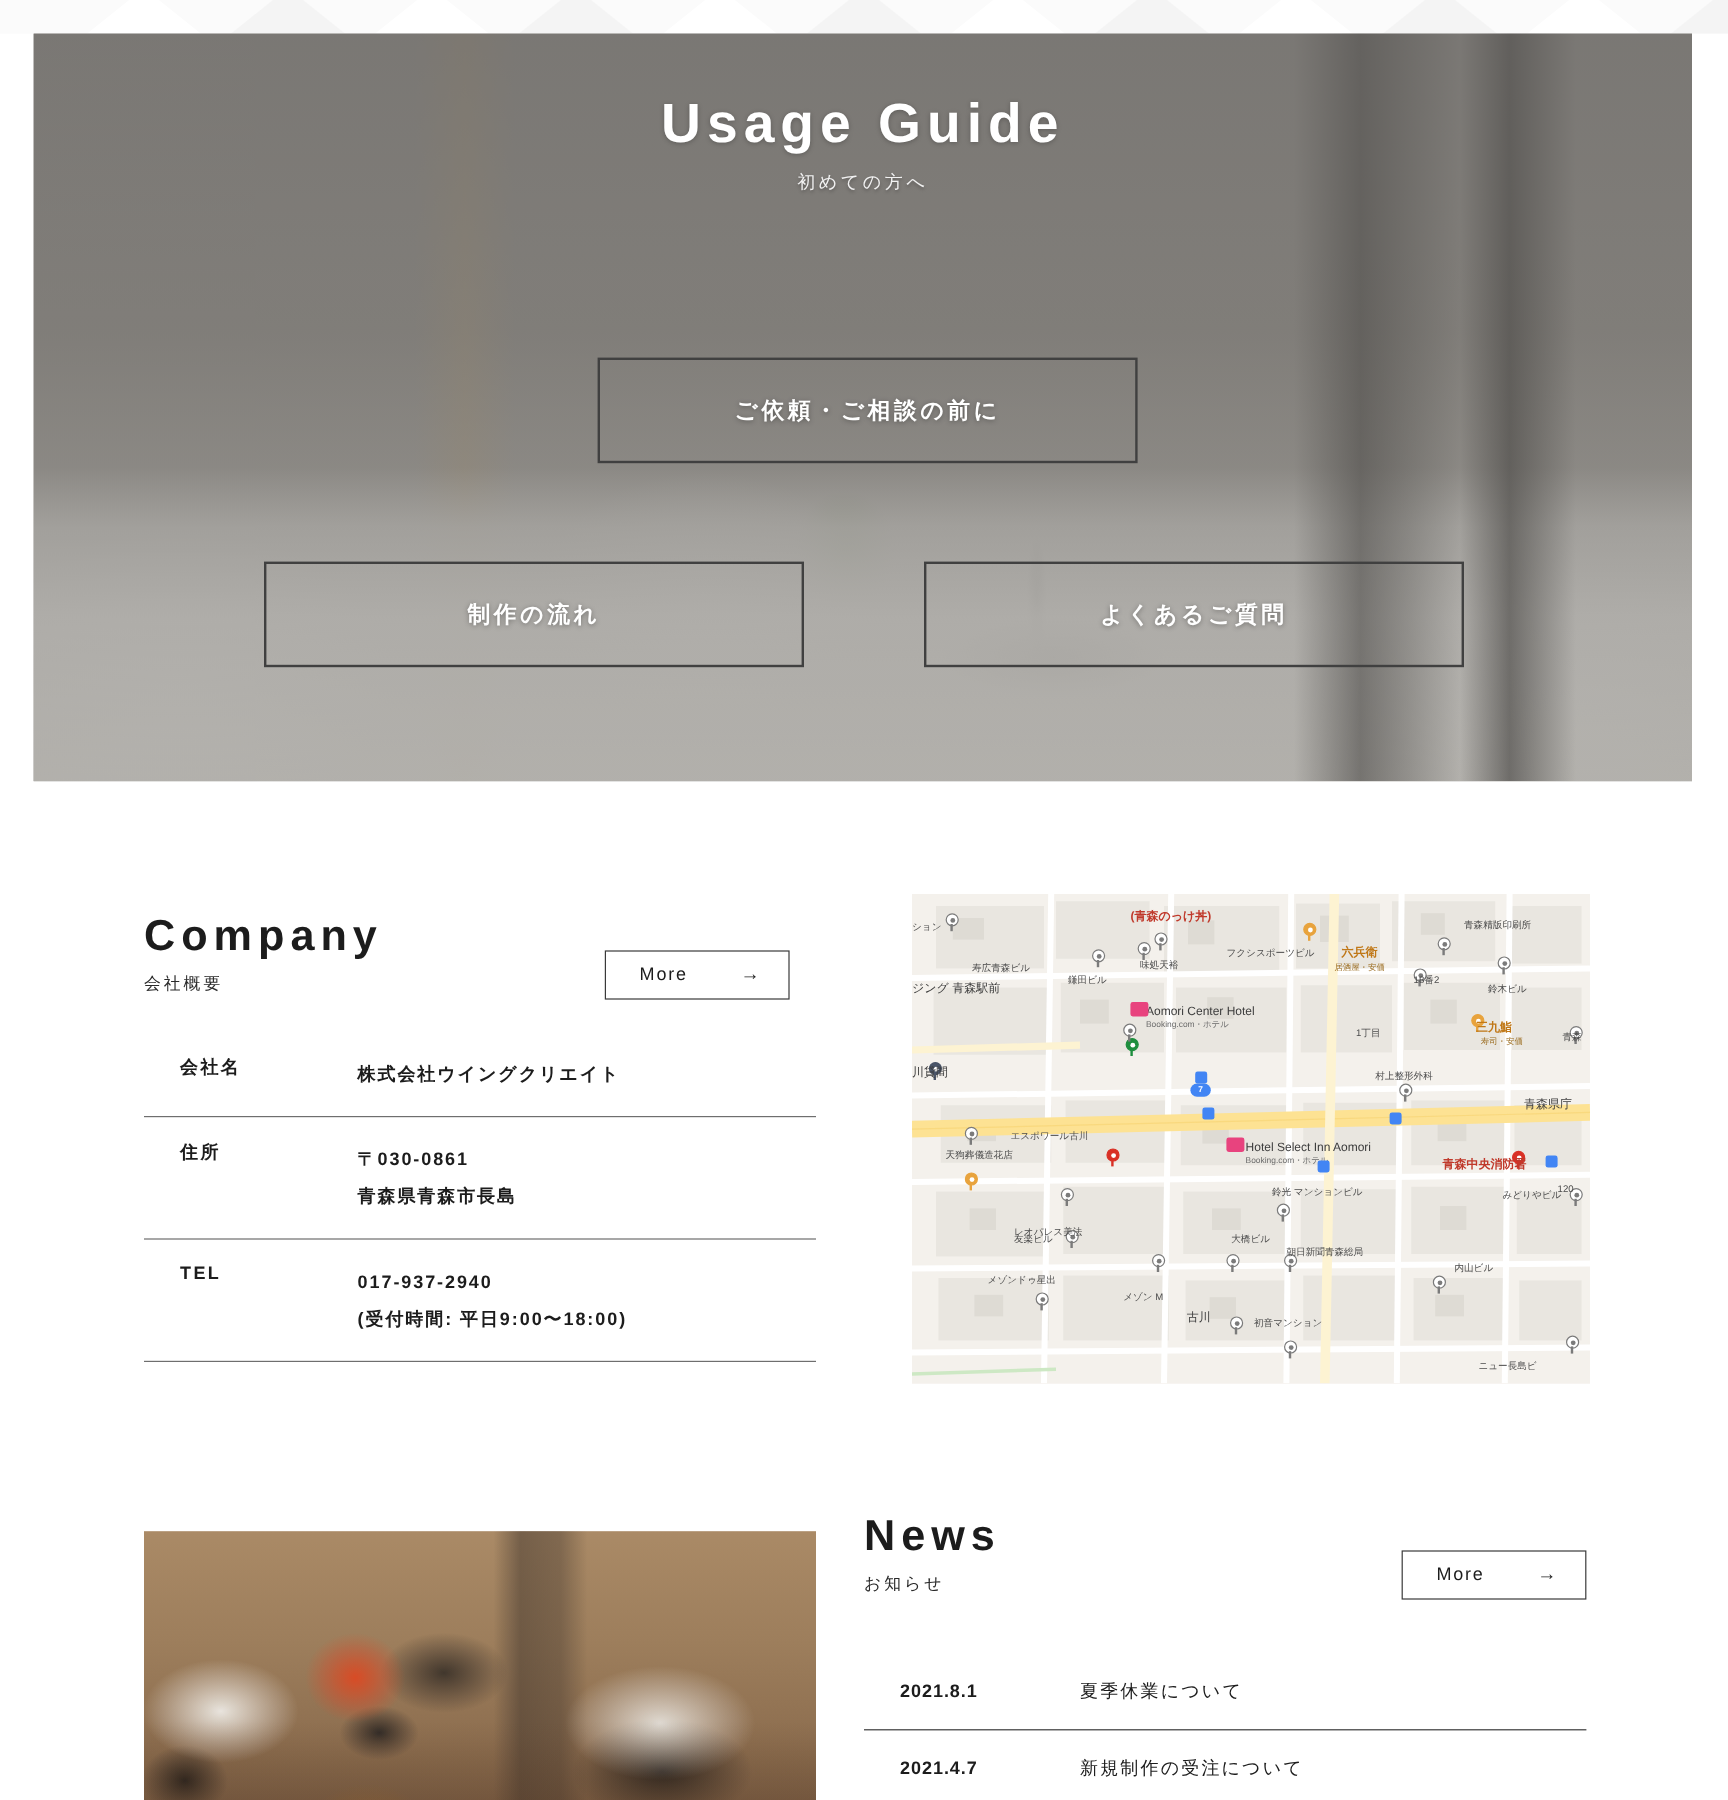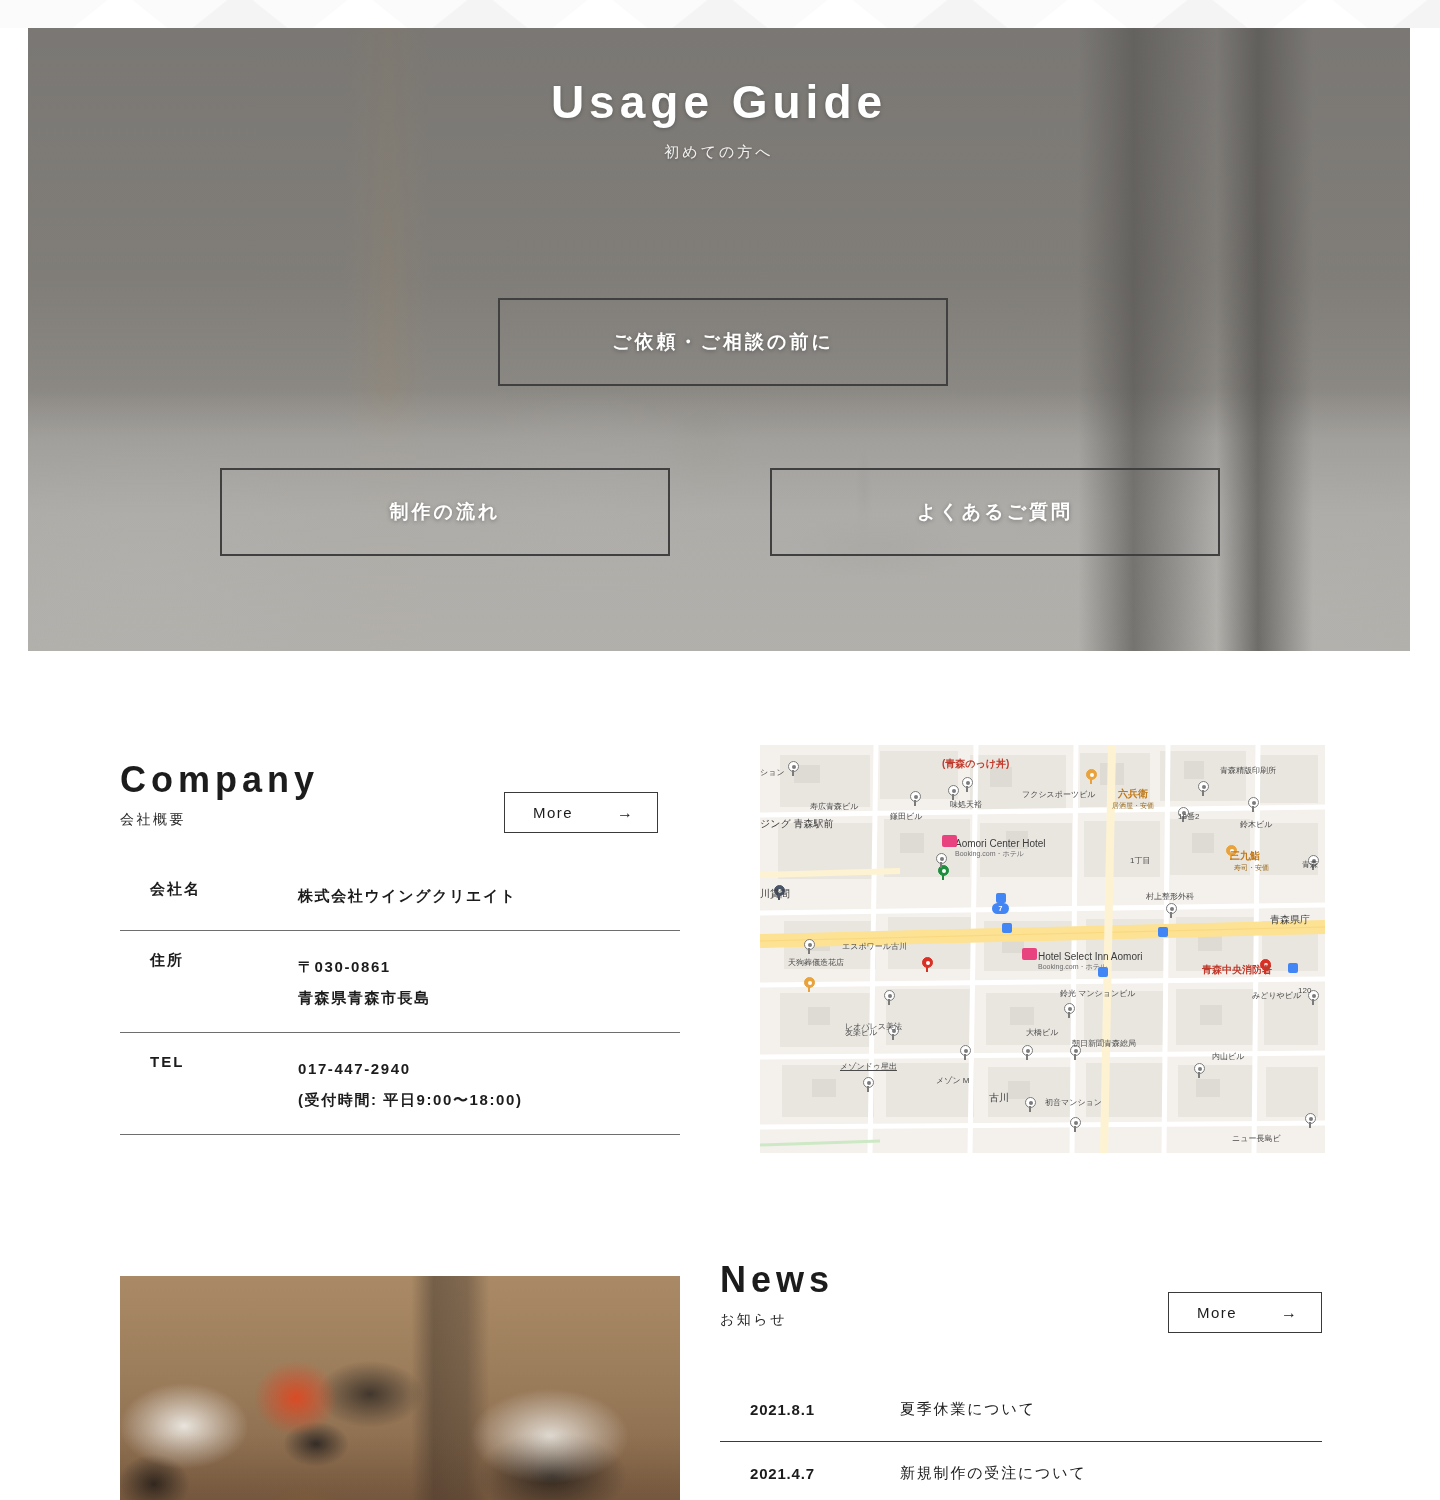--- a/index.html
+++ b/index.html
@@ -272,21 +272,21 @@
     <div class="info-row">
       <div class="info-label">住所</div>
       <div class="info-value">
         <div>〒030-0861</div>
         <div>青森県青森市長島</div>
       </div>
     </div>
     <div class="info-row">
       <div class="info-label">TEL</div>
       <div class="info-value">
-        <div>017-447-2940</div>
+        <div>017-937-2940</div>
         <div>(受付時間: 平日9:00〜18:00)</div>
       </div>
     </div>
   </div>
 </section>
 
 <div class="map">
   <svg class="map-canvas" viewBox="0 0 565 408" preserveAspectRatio="none">
     <rect x="0" y="0" width="565" height="408" fill="#f4f1ec"></rect>
 
@@ -537,21 +537,21 @@
       <div class="map-label hotel" style="left: 278px; top: 206px;">Hotel Select Inn Aomori</div>
       <div class="map-label hotelsub" style="left: 278px; top: 217px;">Booking.com・ホテル</div>
       <div class="map-label big red" style="left: 442px; top: 218px;">青森中央消防署</div>
       <div class="map-label" style="left: 28px; top: 212px;">天狗葬儀造花店</div>
       <div class="map-label" style="left: 300px; top: 243px;">鈴光 マンションビル</div>
       <div class="map-label" style="left: 85px; top: 250px; margin-top: 26px;">レオパレス美法</div>
       <div class="map-label" style="left: 492px; top: 245px;">みどりやビル</div>
       <div class="map-label" style="left: 85px; top: 282px;">友楽ビル</div>
       <div class="map-label" style="left: 266px; top: 282px;">大橋ビル</div>
       <div class="map-label" style="left: 312px; top: 293px;">朝日新聞青森総局</div>
-      <div class="map-label" style="left: 80px; top: 316px; text-decoration: underline;">メゾンドゥ星出</div>
+      <div class="map-label" style="left: 63px; top: 316px;">メゾンドゥ星出</div>
       <div class="map-label" style="left: 176px; top: 330px;">メゾン M</div>
       <div class="map-label" style="left: 452px; top: 306px;">内山ビル</div>
       <div class="map-label big" style="left: 229px; top: 346px;">古川</div>
       <div class="map-label" style="left: 285px; top: 352px;">初音マンション</div>
       <div class="map-label" style="left: 472px; top: 388px;">ニュー長島ビ</div>
       <div class="map-label" style="left: 538px; top: 241px;">120</div>
     </div>
   <div class="hotel-chip" style="left:182px;top:90px;"></div>
   <div class="hotel-chip" style="left:262px;top:203px;"></div>
   <div class="bus-chip" style="left:236px;top:148px;"></div>

